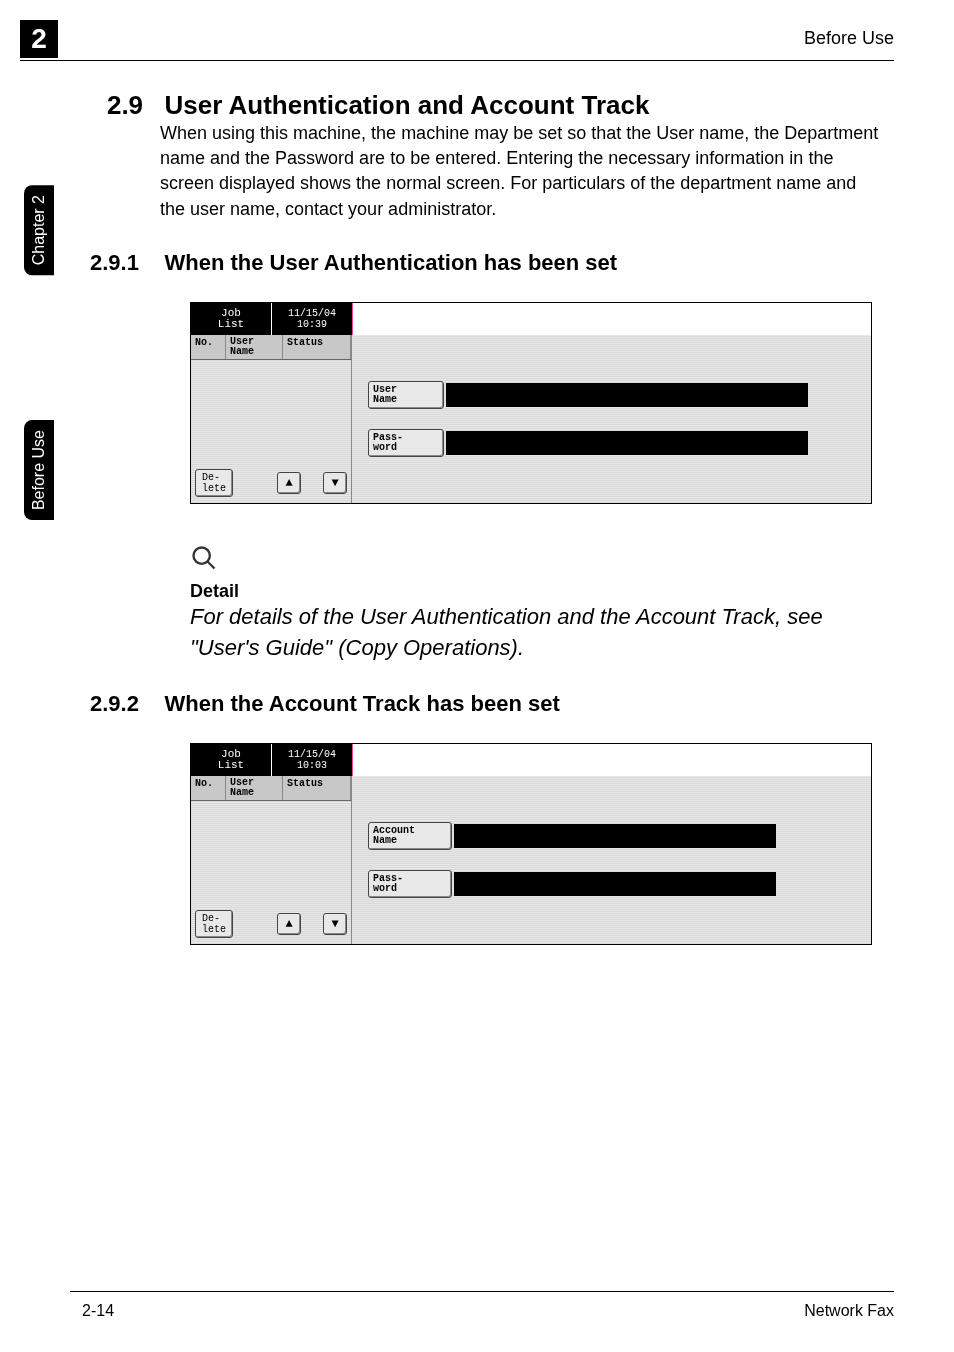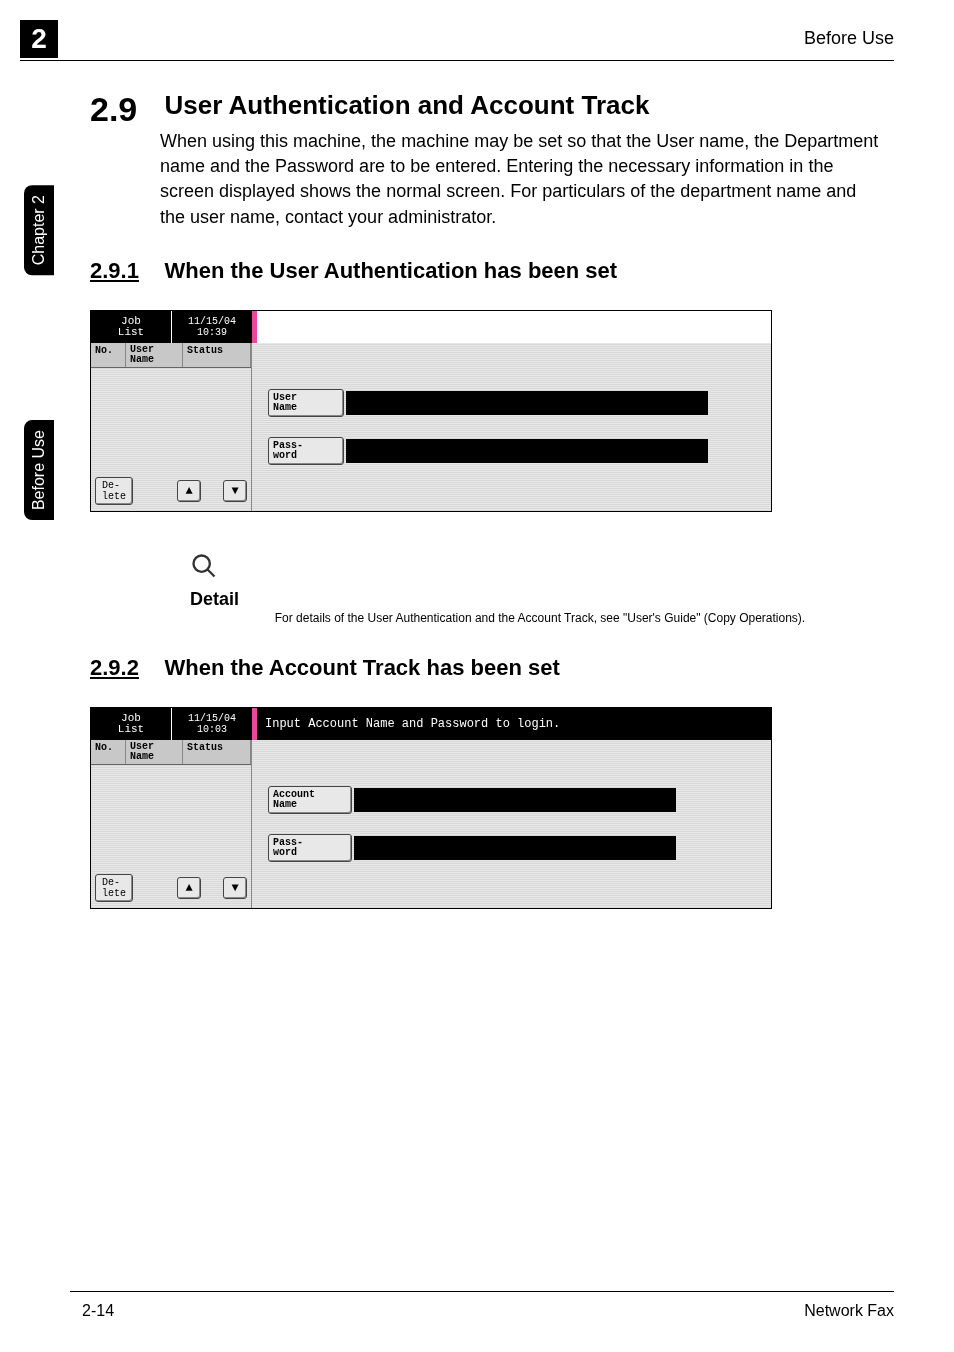--- a/index.html
+++ b/index.html
@@ -64,24 +64,25 @@
   
   .content {
     position: absolute;
     left: 90px;
     top: 90px;
     right: 60px;
   }
 
   .sec-num {
     display: inline-block;
-    font-size: 34px;
+    font-size: 26px;
     font-weight: bold;
     width: 70px;
     vertical-align: top;
+    text-align: center;
   }
   .sec-title {
     display: inline-block;
     font-size: 26px;
     font-weight: bold;
     max-width: 680px;
   }
 
   .body-text {
     margin-left: 70px;
@@ -92,30 +93,30 @@
 
   .subsec-row {
     margin-top: 28px;
   }
   .subsec-num {
     display: inline-block;
     font-size: 22px;
     font-weight: bold;
     width: 70px;
     vertical-align: top;
-    text-decoration: underline;
   }
   .subsec-title {
     display: inline-block;
     font-size: 22px;
     font-weight: bold;
   }
 
   
   .lcd-panel {
+    margin-left: 100px;
     margin-top: 26px;
     width: 680px;
     height: 200px;
     border: 1px solid #000;
     background: #fff;
     display: flex;
     flex-direction: column;
     font-family: "Courier New", monospace;
     font-size: 12px;
   }
@@ -138,21 +139,21 @@
   }
   .lcd-datetime {
     width: 80px;
     background: #000;
     color: #fff;
     display: flex;
     flex-direction: column;
     align-items: center;
     justify-content: center;
     font-size: 10px;
-    border-right: 5px solid #ec4899;
+    border-right: 1px solid #ec4899;
   }
   .lcd-message {
     flex: 1;
     background: #000;
     color: #fff;
     display: flex;
     align-items: center;
     padding-left: 8px;
   }
 
@@ -267,24 +268,24 @@
   .detail-icon {
     font-size: 28px;
     color: #333;
   }
   .detail-title {
     font-weight: bold;
     font-size: 18px;
     margin-top: 2px;
   }
   .detail-text {
-    font-size: 12px;
+    font-style: italic;
+    font-size: 22px;
     line-height: 1.4;
     max-width: 700px;
-    text-align: center;
   }
 
   
   .footer-divider {
     position: absolute;
     bottom: 60px;
     left: 70px;
     right: 60px;
     border-top: 1px solid #000;
   }
@@ -386,21 +387,20 @@
   </div>
 
   <div class="lcd-panel">
     <div class="lcd-top">
       <div class="lcd-tab" style="white-space:pre-line;">Job
 List</div>
       <div class="lcd-datetime">
         <span>11/15/04</span>
         <span>10:03</span>
       </div>
-      <div class="lcd-message">Input Account Name and Password to login.</div>
     </div>
     <div class="lcd-body">
       <div class="lcd-left">
         <div class="lcd-left-header">
           <div class="col-no">No.</div>
           <div class="col-user" style="white-space:pre-line;">User
 Name</div>
           <div class="col-status">Status</div>
         </div>
         <div class="lcd-left-footer">

